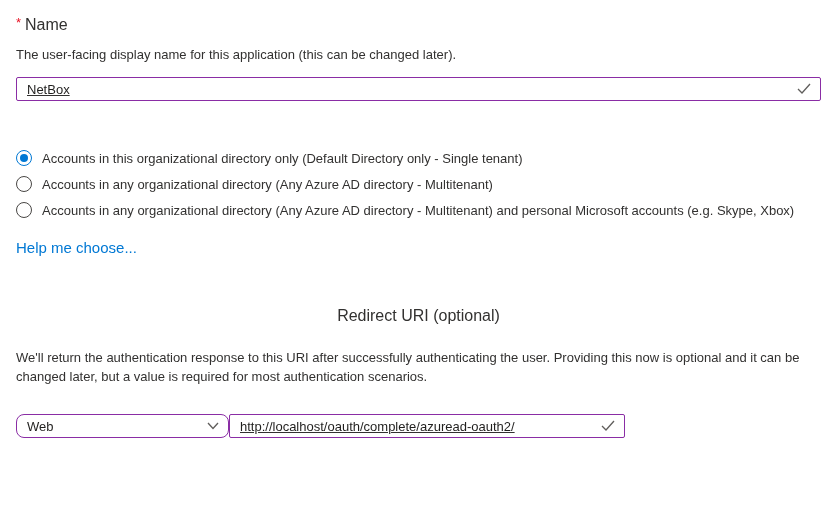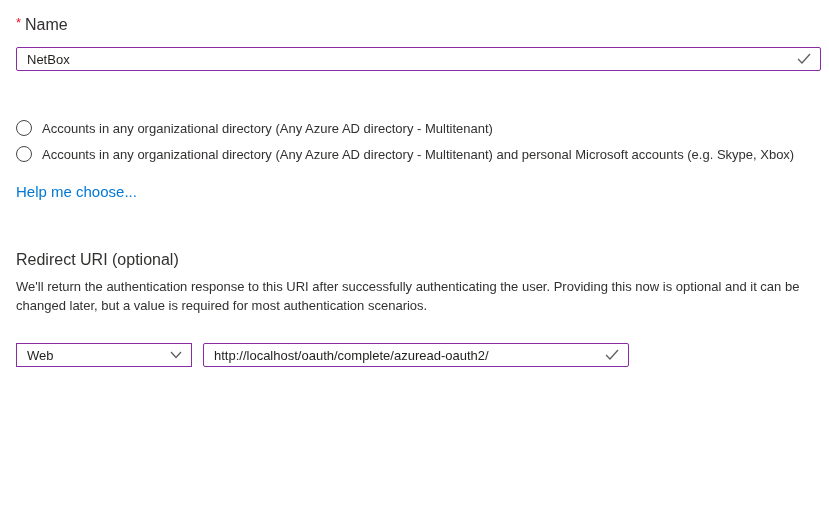--- a/index.html
+++ b/index.html
@@ -35,20 +35,21 @@
   .name-hint { margin-bottom: 14px; }
 
   .text-input {
     position: relative;
     height: 24px;
     border: 1px solid #8a2da5;
     border-radius: 2px;
     background: #ffffff;
     display: flex;
     align-items: center;
+    text-decoration: underline;
   }
   .text-input .value {
     font-size: 13px;
     color: #201f1e;
     padding-left: 10px;
     white-space: nowrap;
     overflow: hidden;
   }
   .valid-check {
     position: absolute;
@@ -102,75 +103,79 @@
     margin-top: 17px;
     font-size: 15px;
     line-height: 16px;
     color: #0078d4;
     text-decoration: none;
     cursor: pointer;
   }
 
   
   .redirect { margin-top: 48px; }
-  .redirect .section-header { margin-bottom: 7px; }
+  .redirect .section-header { margin-bottom: 22px; text-align: center; }
   .redirect-hint {
     max-width: 797px;
     line-height: 19px;
     margin-bottom: 28px;
   }
   .redirect-row {
     display: flex;
     align-items: center;
   }
   .platform-select {
     position: relative;
-    width: 176px;
+    width: 213px;
     height: 24px;
     border: 1px solid #8a2da5;
-    border-radius: 0;
-    display: flex;
-    align-items: center;
-    margin-right: 11px;
+    border-radius: 8px;
+    display: flex;
+    align-items: center;
     cursor: pointer;
     background: #ffffff;
   }
   .platform-select .value {
     font-size: 13px;
     color: #201f1e;
     padding-left: 10px;
   }
   .chevron {
     position: absolute;
     right: 9px;
     top: 50%;
     transform: translateY(-50%);
     width: 12px;
     height: 8px;
     display: block;
   }
-  .uri-input { width: 426px; }
+  .uri-input { width: 396px; }
 </style>
 </head>
 <body>
 
 <div class="page">
 
   <div class="section-header name-header"><span class="required-marker">*</span><span>Name</span></div>
 
+  <div class="hint-text name-hint">The user-facing display name for this application (this can be changed later).</div>
 
   <div class="text-input">
     <span class="value">NetBox</span>
     <svg class="valid-check" viewBox="0 0 14 12">
       <polyline points="1,6 5,10 13,1" fill="none" stroke="#605e5c" stroke-width="1.3"></polyline>
     </svg>
   </div>
 
   <div class="account-types">
 
+    <div class="radio-row selected">
+      <span class="radio-circle"></span>
+      <span class="radio-label">Accounts in this organizational directory only (Default Directory only - Single tenant)</span>
+    </div>
     <div class="radio-row">
       <span class="radio-circle"></span>
       <span class="radio-label">Accounts in any organizational directory (Any Azure AD directory - Multitenant)</span>
     </div>
     <div class="radio-row">
       <span class="radio-circle"></span>
       <span class="radio-label">Accounts in any organizational directory (Any Azure AD directory - Multitenant) and personal Microsoft accounts (e.g. Skype, Xbox)</span>
     </div>
 
     <a class="help-link">Help me choose...</a>

